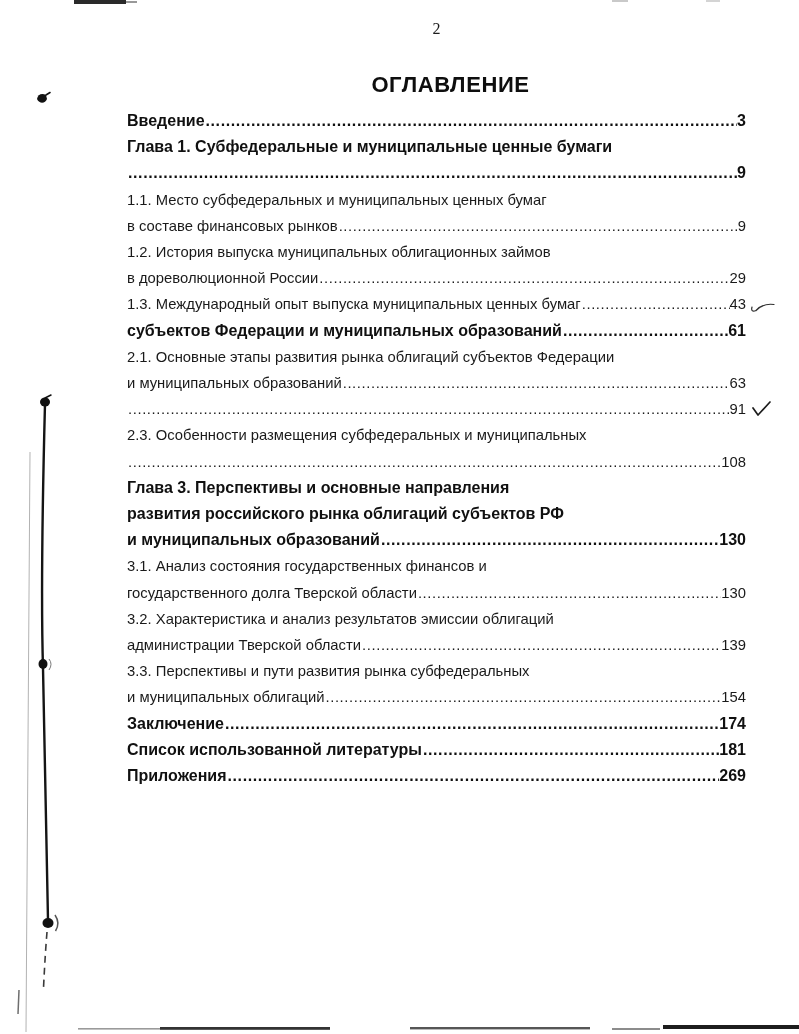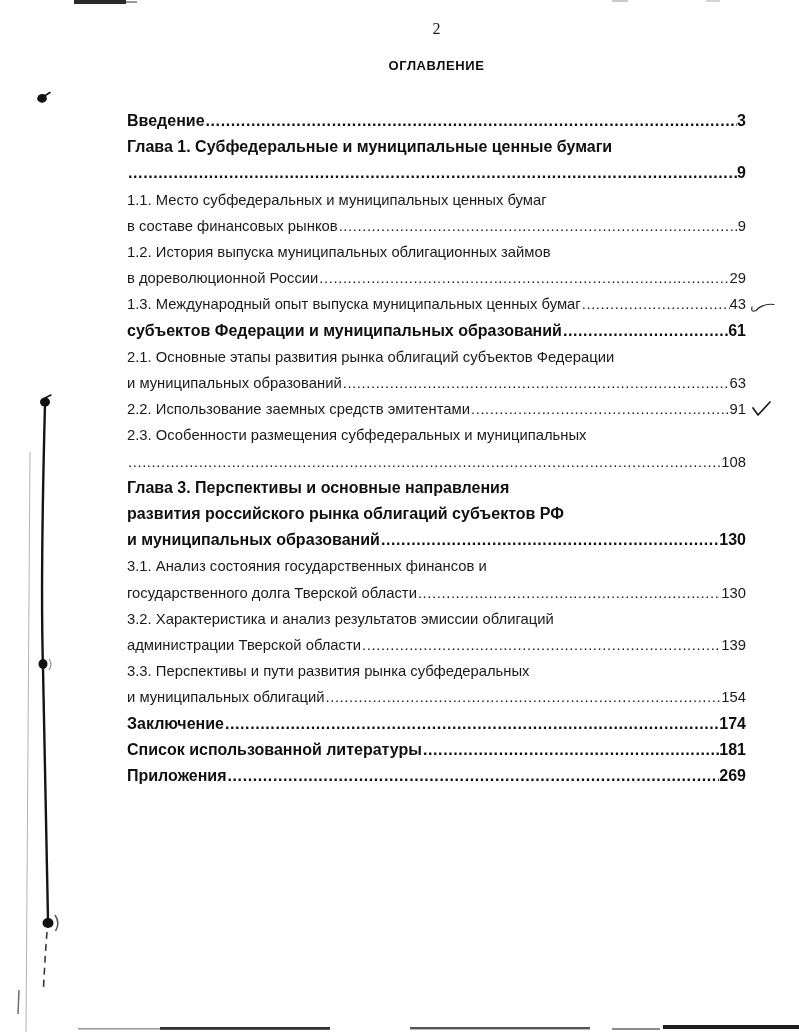--- a/index.html
+++ b/index.html
@@ -24,23 +24,23 @@
     text-align: center;
     font-family: "Liberation Serif", serif;
     font-size: 16px;
     color: #1c1c1c;
   }
   .title {
     position: absolute;
     top: 58px;
     left: 127px;
     width: 619px;
-    margin: 0;
+    margin: 14px;
     text-align: center;
-    font-size: 13px;
+    font-size: 22px;
     font-weight: bold;
     letter-spacing: 0.6px;
     color: #0e0e0e;
   }
   .toc {
     position: absolute;
     top: 108px;
     left: 127px;
     width: 619px;
   }
@@ -134,21 +134,20 @@
       <div class="row regular">
     <span class="label">2.1. Основные этапы развития рынка облигаций субъектов Федерации</span>
 
   </div>
       <div class="row regular">
     <span class="label">и муниципальных образований</span>
     <span class="dots">................................................................................................................................................................................................</span>
     <span class="num">63</span>
   </div>
       <div class="row regular">
-    <span class="label">2.2. Использование заемных средств эмитентами</span>
     <span class="dots">................................................................................................................................................................................................</span>
     <span class="num">91</span>
   <span class="mark check-mark"><svg width="22" height="18" viewBox="0 0 22 18">
             <path d="M2 8 L7 15 L19 2" fill="none" stroke="#1c1c1c" stroke-width="1.7" stroke-linecap="round" stroke-linejoin="round"></path>
           </svg></span>
       </div>
       <div class="row regular">
     <span class="label">2.3. Особенности размещения субфедеральных и муниципальных</span>
 
   </div>

